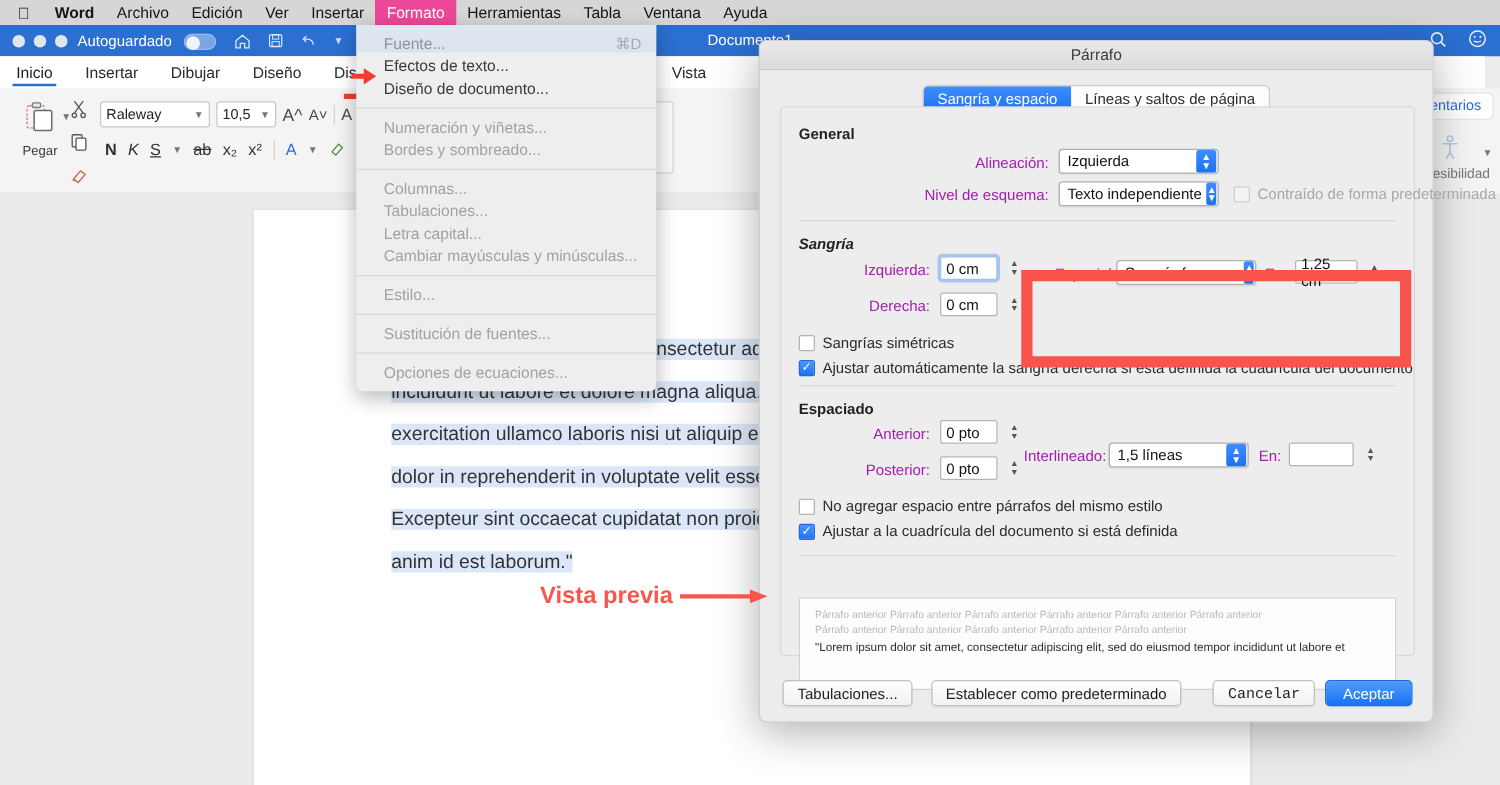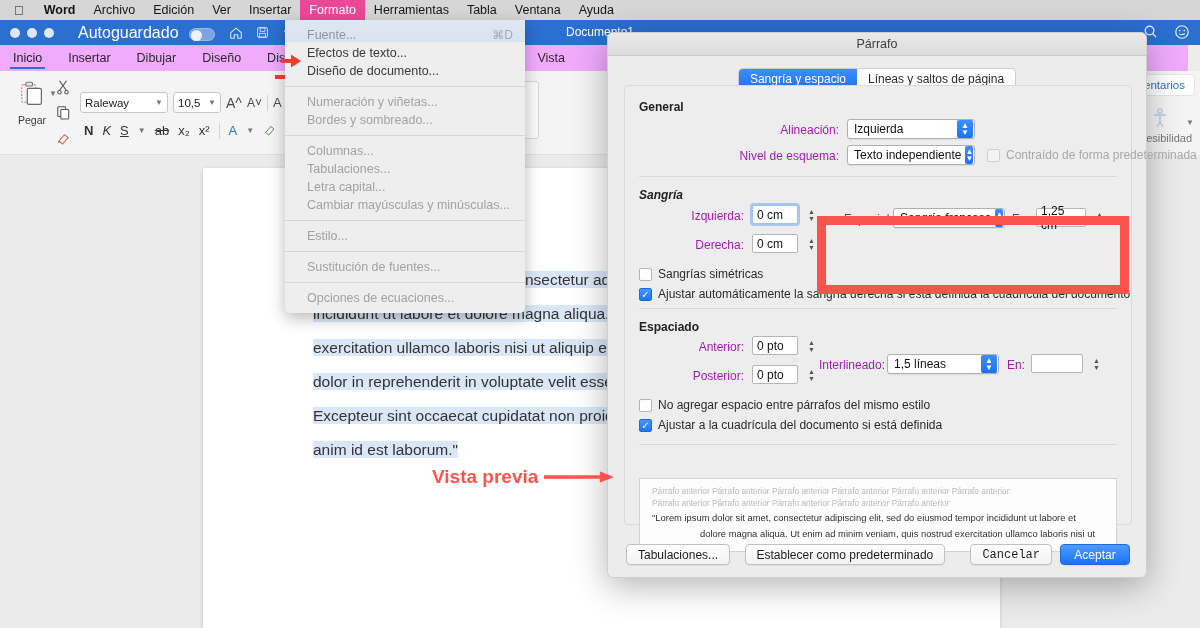--- a/index.html
+++ b/index.html
@@ -29,59 +29,59 @@
     background: #ececed;
   }
   .titlebar {
     position: absolute; left: 0; top: 0; width: 1200px; height: 25px;
     background: #2b6fd1;
     display: flex; align-items: center;
     color: #ffffff; font-size: 11.5px;
   }
   .traffic { display: flex; gap: 7px; padding-left: 10px; align-items: center; }
   .dot { width: 10px; height: 10px; border-radius: 50%; background: #f0f0f0; opacity: .92; }
-  .autosave { margin-left: 24px; font-size: 16px; white-space: nowrap; text-align: center; }
+  .autosave { margin-left: 8px; font-size: 12px; white-space: nowrap; text-align: center; }
   .toggle {
     display: inline-block; width: 26px; height: 13px; border-radius: 7px;
     background: #7ba4e2; border: 1px solid #9dbbeb; position: relative;
     vertical-align: -3px; margin-left: 6px;
   }
   .toggle::after { content: ""; position: absolute; left: 1px; top: 1px; width: 11px; height: 11px;
     border-radius: 50%; background: #eef3fb; }
   .tbicons { display: flex; gap: 13px; margin-left: 14px; align-items: center; }
   .tbicons svg { display: block; }
   .doctitle {
     position: absolute; left: 0; right: 0; text-align: center;
     font-size: 12px; color: #fff; top: 5px; pointer-events: none;
   }
   .titleright { position: absolute; right: 10px; top: 0; height: 25px; display: flex;
     align-items: center; gap: 16px; }
 
   
   .ribbontabs {
     position: absolute; left: 0; top: 25px; width: 1188px; height: 26px;
-    background: #f0abfc; display: flex; align-items: flex-start;
+    background: #ffffff; display: flex; align-items: flex-start;
     font-size: 12.5px; color: #2a2a2a;
   }
   .rtab { padding: 0 13px; height: 26px; line-height: 26px; position: relative; white-space: nowrap; }
   .rtab.sel { color: #1c1c1c; font-weight: 400; }
   .rtab.sel::after { content: ""; position: absolute; left: 10px; right: 10px; bottom: 2px;
     height: 2px; background: #2b6fd1; }
 
   
   .ribbon {
     position: absolute; left: 0; top: 51px; width: 1200px; height: 84px;
     background: #f4f4f5; border-bottom: 1px solid #dfdfe0;
   }
   .grp { position: absolute; top: 0; height: 84px; }
   .paste { left: 6px; width: 52px; text-align: center; padding-top: 8px; }
   .paste .lbl { font-size: 10.5px; color: #3a3a3a; margin-top: 1px; }
   .clipcol { position: absolute; left: 56px; top: 8px; display: flex; flex-direction: column; gap: 6px; }
 
-  .fontgrp { left: 80px; top: 10px; position: absolute; margin-top: 11px; }
+  .fontgrp { left: 80px; top: 10px; position: absolute; }
   .fontrow1 { display: flex; align-items: center; gap: 5px; }
   .fontbox {
     width: 88px; height: 21px; background: #fff; border: 1px solid #c8c8c8; border-radius: 3px;
     font-size: 11.5px; display: flex; align-items: center; padding: 0 4px; color: #222;
   }
   .fontbox .cv { flex: 1; }
   .sizebox { width: 48px; }
   .fontrow2 { display: flex; align-items: center; gap: 9px; margin-top: 9px; font-size: 13px;
     color: #333; padding-left: 4px; }
   .chev { font-size: 8px; color: #777; }
@@ -657,23 +657,20 @@
         <span class="box on">✓</span>
         <span>Ajustar a la cuadrícula del documento si está definida</span>
       </div>
 
       <div class="divider" style="position:absolute;left:14px;right:14px;top:358px;"></div>
 
       <div class="preview">
         <div class="pvGrey">Párrafo anterior Párrafo anterior Párrafo anterior Párrafo anterior Párrafo anterior Párrafo anterior</div>
         <div class="pvGrey">Párrafo anterior Párrafo anterior Párrafo anterior Párrafo anterior Párrafo anterior</div>
         <div class="pvDark">"Lorem ipsum dolor sit amet, consectetur adipiscing elit, sed do eiusmod tempor incididunt ut labore et</div>
-        <div class="pvDark">
-            <span class="ind">dolore magna aliqua. Ut enim ad minim veniam, quis nostrud exercitation ullamco laboris nisi ut</span>
-          </div>
       </div>
     </div>
 
     <div class="btnrow">
       <span class="btn">Tabulaciones...</span>
       <span class="btn" style="margin-left:10px;">Establecer como predeterminado</span>
       <span class="btn" style="position:absolute;right:78px;font-family:Liberation Mono, monospace;">Cancelar</span>
       <span class="btn primary" style="position:absolute;right:0;width:70px;padding:0;">Aceptar</span>
     </div>
   </div>

